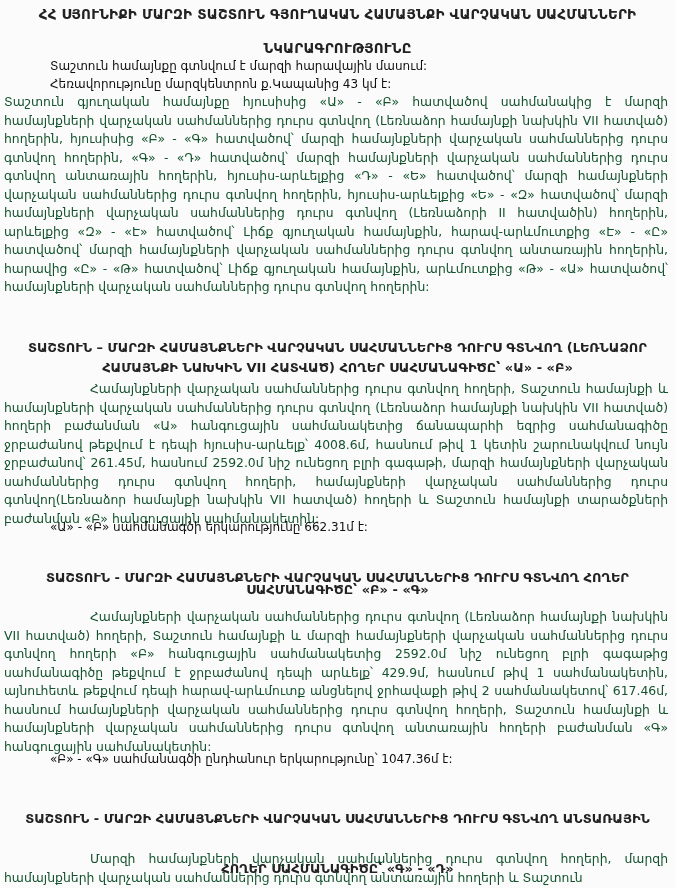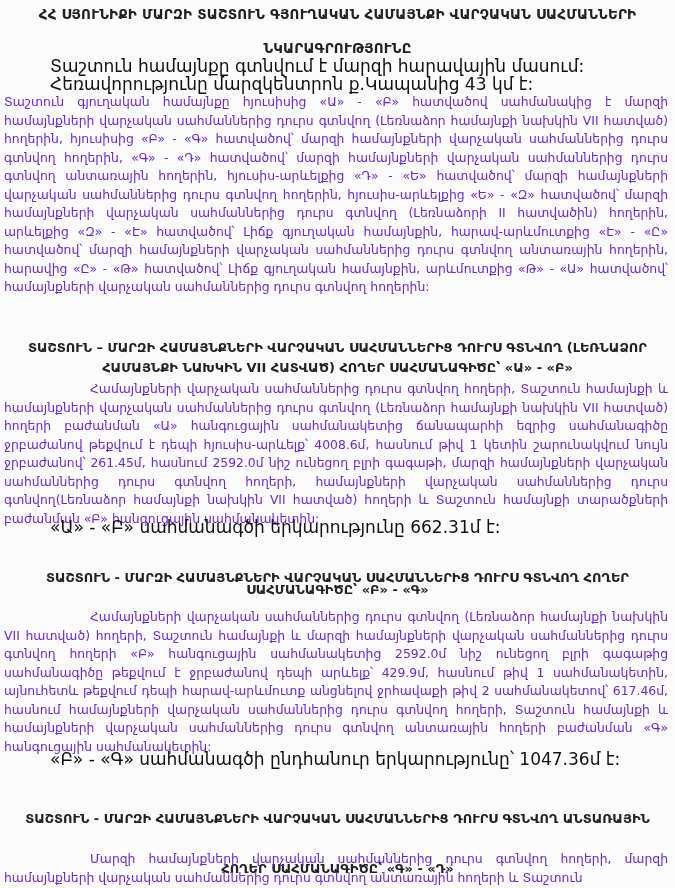--- a/index.html
+++ b/index.html
@@ -12,23 +12,23 @@
   .title {
     position: absolute; left: 0; width: 675px; text-align: center;
     font-size: 13.5px; font-weight: bold; letter-spacing: 0.2px; color: #222;
   }
   .heading {
     position: absolute; left: 0; width: 675px; text-align: center;
     font-size: 13px; font-weight: bold; line-height: 19px; color: #222; margin-top: 16px;
   }
   .para {
     position: absolute; left: 4px; width: 664px;
-    font-size: 12.4px; line-height: 18.5px; text-align: justify; color: #6d28d9;
+    font-size: 12.4px; line-height: 18.5px; text-align: justify; color: #14532d;
   }
-  .line { position: absolute; font-size: 17px; line-height: 18px; white-space: nowrap; color: #111; }
+  .line { position: absolute; font-size: 12px; line-height: 18px; white-space: nowrap; color: #111; }
   .indent { text-indent: 86px; }
 </style>
 </head>
 <body>
 
 <div class="page">
 
   <div class="title" style="top:6px;">ՀՀ ՍՅՈՒՆԻՔԻ ՄԱՐԶԻ ՏԱՇՏՈՒՆ ԳՅՈՒՂԱԿԱՆ ՀԱՄԱՅՆՔԻ   ՎԱՐՉԱԿԱՆ ՍԱՀՄԱՆՆԵՐԻ</div>
   <div class="title" style="top:40px;">ՆԿԱՐԱԳՐՈՒԹՅՈՒՆԸ</div>
 

